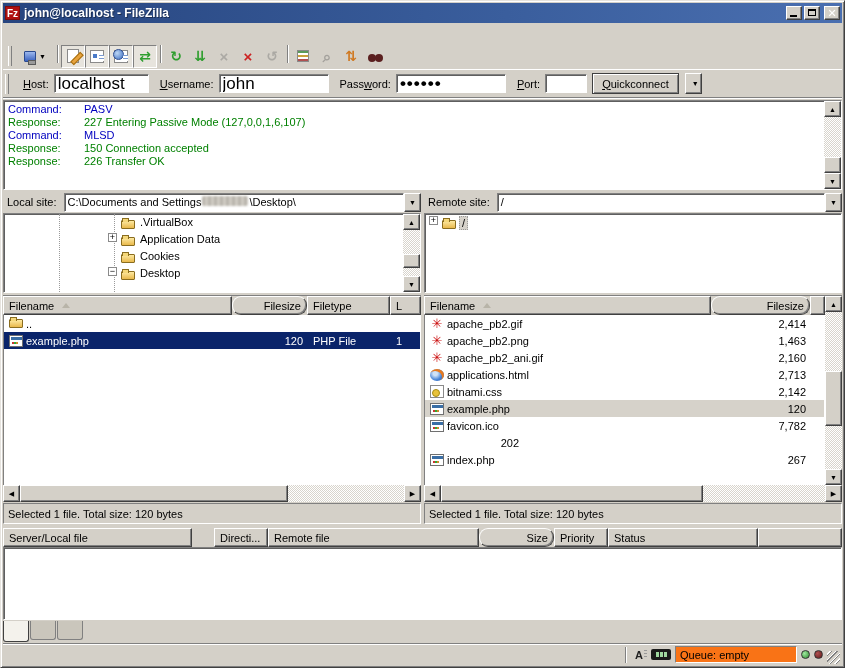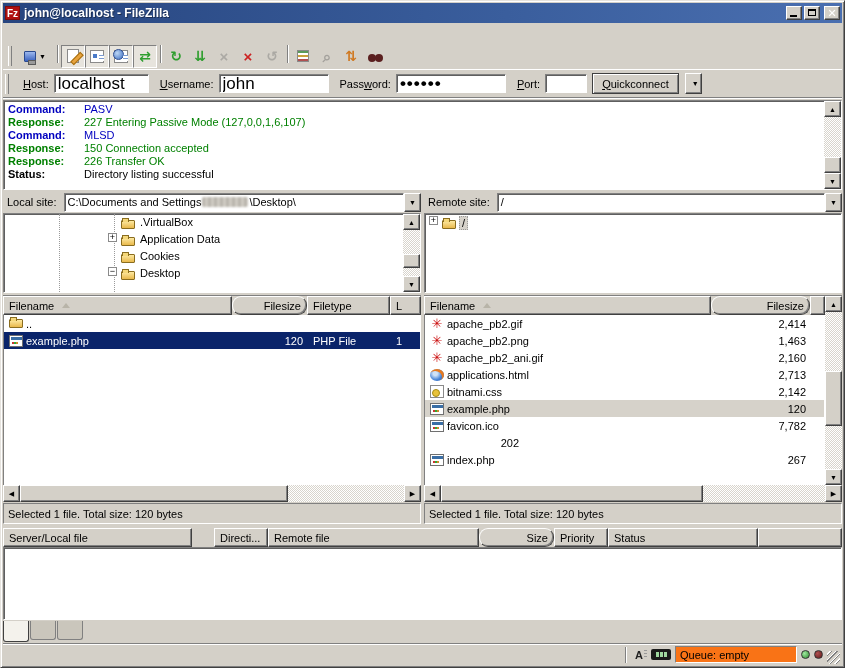--- a/index.html
+++ b/index.html
@@ -82,21 +82,21 @@
   .f-host{width:95px;} .f-user{width:110px;} .f-pass{width:110px;letter-spacing:1px;font-weight:bold;} .f-port{width:42px;}
   .qcbtn{height:21px;padding:0 9px;background:#d4d0c8;border:1px solid #404040;
     box-shadow:inset 1px 1px 0 #fff, inset -1px -1px 0 #808080;font-size:11px;cursor:pointer;font-family:"Liberation Sans",sans-serif;}
   .qcdrop{width:17px;height:21px;background:#d4d0c8;border:1px solid;border-color:#fff #404040 #404040 #fff;
     box-shadow:inset -1px -1px 0 #808080;font-size:7px;cursor:pointer;margin-left:1px;}
   
   .logwrap{height:90px;flex:0 0 90px;margin:2px 0;background:#fff;border:1px solid;border-color:#808080 #fff #fff #808080;
     box-shadow:inset 1px 1px 0 #5f5f5f;display:flex;}
   .loglines{flex:1;padding:2px 0 0 4px;overflow:hidden;cursor:text;}
   .logline{display:flex;height:13px;line-height:13px;white-space:nowrap;}
-  .logpfx{width:76px;flex:0 0 76px;font-weight:bold;}
+  .logpfx{width:76px;flex:0 0 76px;}
   .log-command{color:#0000bf;}
   .log-response{color:#008000;}
   .log-status{color:#000;}
   
   .vscroll{width:17px;flex:0 0 17px;background:#f2f0ea;position:relative;
     background:repeating-conic-gradient(#fff 0 25%,#d8d4cc 0 50%) 0 0/2px 2px;}
   .sbtn{position:absolute;left:0;width:17px;height:16px;background:#d4d0c8;border:1px solid;border-color:#fff #404040 #404040 #fff;
     box-shadow:inset -1px -1px 0 #808080;display:flex;align-items:center;justify-content:center;font-size:7px;cursor:pointer;}
   .sb-up{top:0;} .sb-dn{bottom:0;}
   .vthumb{position:absolute;left:0;width:17px;background:#d4d0c8;border:1px solid;border-color:#fff #404040 #404040 #fff;
@@ -108,21 +108,21 @@
   .hb-l{left:0;} .hb-r{right:0;}
   .hthumb{position:absolute;top:0;height:17px;background:#d4d0c8;border:1px solid;border-color:#fff #404040 #404040 #fff;
     box-shadow:inset -1px -1px 0 #808080;cursor:pointer;}
   
   .panes{height:332px;flex:0 0 332px;display:flex;gap:3px;}
   .pane{width:418px;flex:0 0 418px;display:flex;flex-direction:column;}
   .site-row{height:20px;flex:0 0 20px;display:flex;align-items:center;gap:3px;margin-bottom:1px;}
   .site-label{padding:0 4px;white-space:nowrap;}
   .combo{flex:1;display:flex;height:19px;}
   .combo-field{flex:1;background:#fff;border:1px solid;border-color:#808080 #fff #fff #808080;box-shadow:inset 1px 1px 0 #5f5f5f;
-    padding:2px 3px;white-space:nowrap;overflow:hidden;display:flex;align-items:center;}
+    padding:2px 3px;white-space:nowrap;overflow:hidden;display:flex;}
   .combo-btn{width:17px;height:19px;background:#d4d0c8;border:1px solid;border-color:#fff #404040 #404040 #fff;
     box-shadow:inset -1px -1px 0 #808080;font-size:7px;display:flex;align-items:center;justify-content:center;cursor:pointer;}
   .blurbox{display:inline-block;width:46px;height:10px;margin:0 1px;border-radius:2px;
     background:repeating-linear-gradient(90deg,#b8b4ac 0 3px,#d0ccc4 3px 6px);filter:blur(1px);}
   .tree-box{height:80px;flex:0 0 80px;background:#fff;border:1px solid;border-color:#808080 #fff #fff #808080;
     box-shadow:inset 1px 1px 0 #5f5f5f;display:flex;overflow:hidden;}
   .tree-rows{flex:1;position:relative;padding-top:2px;overflow:hidden;}
   .guide{position:absolute;top:0;bottom:0;border-left:1px dotted #9a9a9a;}
   .g1{left:55px;} .g2{left:110px;}
   .trow{height:17px;display:flex;align-items:flex-start;padding-left:104px;position:relative;cursor:default;white-space:nowrap;}
@@ -324,24 +324,20 @@
           <span class="logtxt">MLSD</span>
         </div>
         <div class="logline log-response">
           <span class="logpfx">Response:</span>
           <span class="logtxt">150 Connection accepted</span>
         </div>
         <div class="logline log-response">
           <span class="logpfx">Response:</span>
           <span class="logtxt">226 Transfer OK</span>
         </div>
-        <div class="logline log-status">
-          <span class="logpfx">Status:</span>
-          <span class="logtxt">Directory listing successful</span>
-        </div>
       </div>
     <div class="vscroll">
       <div class="sbtn sb-up">▲</div>
       <div class="vthumb" style="top:56px;height:16px;"></div>
       <div class="sbtn sb-dn">▼</div>
     </div>
   </div>
 
   <div class="panes">
 

